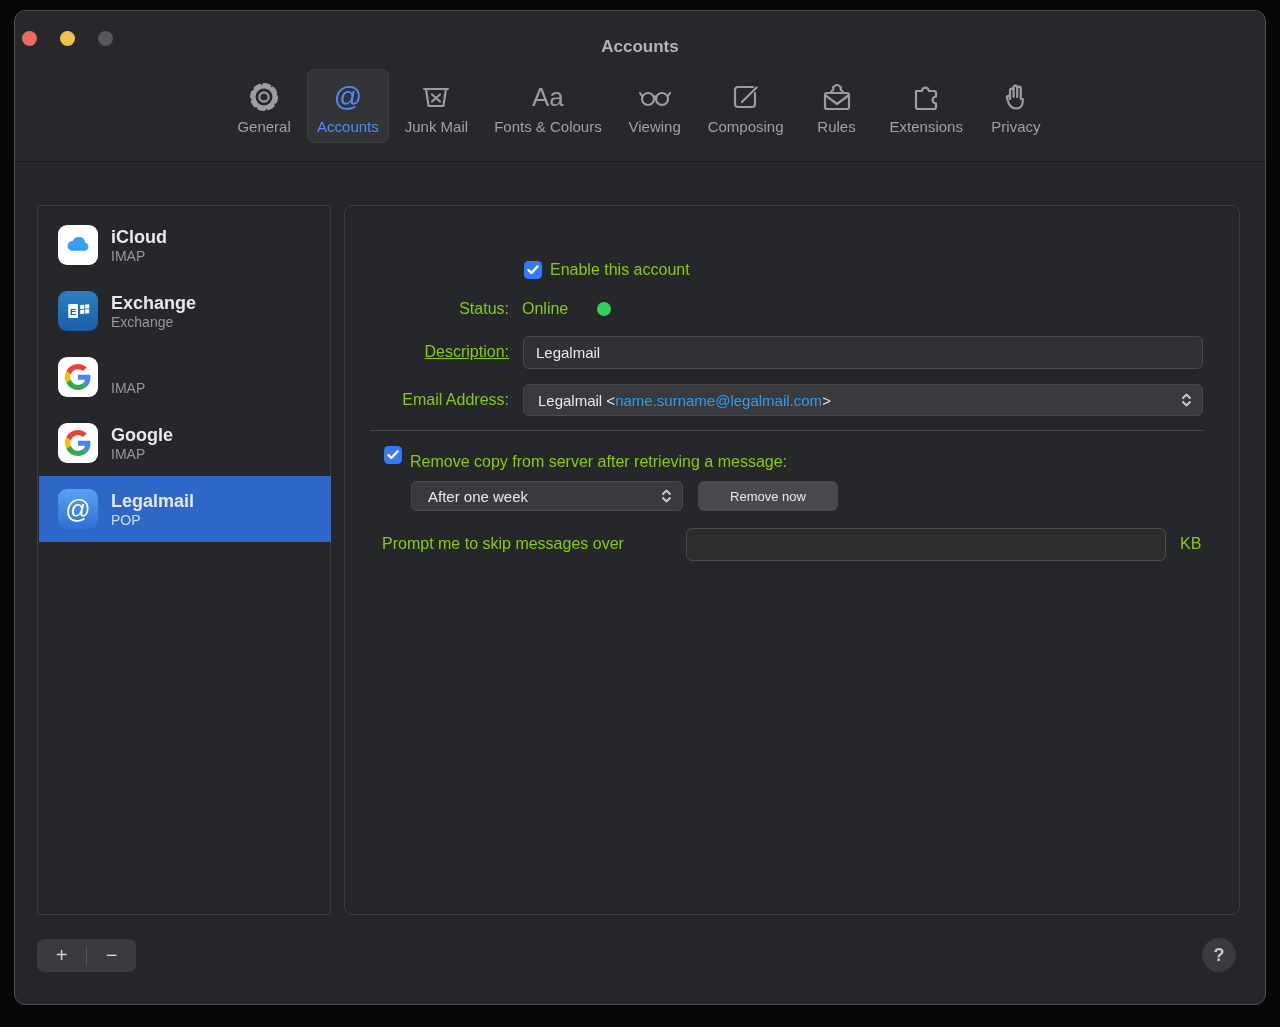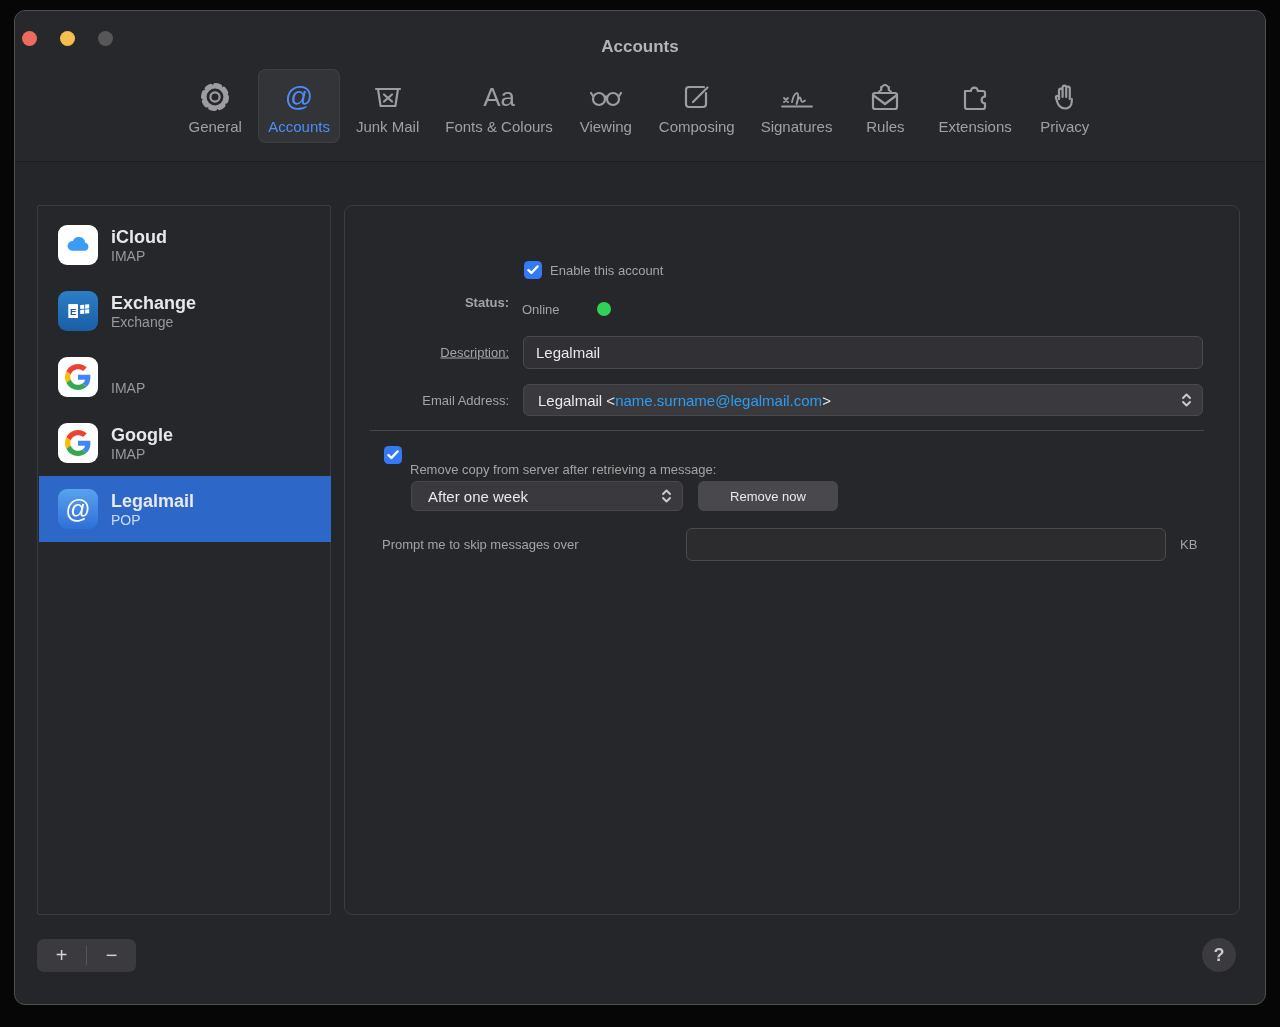--- a/index.html
+++ b/index.html
@@ -40,21 +40,21 @@
   .main { position:absolute; left:329px; top:194px; width:896px; height:710px;
           background:#26272a; border:1px solid #3b3c3f; border-radius:8px; }
   
   .tabbar { position:absolute; left:485px; top:179px; height:32px; display:flex;
             background:#29292c; border-radius:7px; z-index:5; align-items:center; }
   .tab { font-size:15px; color:#e6e6e8; padding:0 22px; height:32px; display:flex;
          align-items:center; white-space:nowrap; }
   .tab.selected { background:#3d7cf5; border-radius:7px; color:#fff; font-weight:500; }
   .tab-sep { width:1px; height:16px; background:#505054; }
   
-  .flabel { position:absolute; font-size:13px; color:#a3a3a3; transform:translateY(-50%); white-space:nowrap; }
+  .flabel { position:absolute; font-size:16px; color:#84cc16; transform:translateY(-50%); white-space:nowrap; }
   .flabel.right { text-align:right; left:0; width:164px; }
   .checkbox { position:absolute; width:18px; height:18px; background:#3579f6;
               border-radius:4.5px; display:flex; align-items:center; justify-content:center; }
   .checkbox svg { stroke:#fff; fill:none; stroke-width:2.4; stroke-linecap:round; stroke-linejoin:round; }
   .status-dot { position:absolute; width:14px; height:14px; border-radius:50%; background:#30d158; transform:translateY(-50%); }
   .text-field { position:absolute; background:#313135; border:1px solid #4b4b4e; border-radius:6px;
                 color:#e8e8ea; font-size:15px; font-family:"Liberation Sans",sans-serif; padding:0 12px; outline:none; }
   .popup { position:absolute; background:#3a3a3e; border:1px solid #49494d; border-radius:6px;
            display:flex; align-items:center; color:#e9e9eb; font-size:15px; }
   .popup .chev { margin-left:auto; display:flex; }
@@ -137,30 +137,20 @@
       <div class="tb-item">
         <div class="tb-icon">
           <svg width="34" height="34" viewBox="0 0 34 34">
             <path d="M24 7 H9 a3 3 0 0 0 -3 3 v14 a3 3 0 0 0 3 3 h14 a3 3 0 0 0 3 -3 V13"></path>
             <path d="M14 21 L27.5 7.5 M14 21 l-1 1"></path>
           </svg>
         </div>
         <div class="tb-label">Composing</div>
       </div>
 
-      <div class="tb-item">
-        <div class="tb-icon">
-          <svg width="40" height="34" viewBox="0 0 40 34">
-            <path d="M7 18 l4 4 M11 18 l-4 4" stroke-width="1.8"></path>
-            <path d="M15 22 c2 -10 7 -12 6 -4 c-1 6 -2 8 -1 4 c1.5 -5 3.5 -6 4 -2 c.4 3 2 2 4 .5" stroke-width="1.8"></path>
-            <path d="M5 26.5 h30" stroke-width="1.8"></path>
-          </svg>
-        </div>
-        <div class="tb-label">Signatures</div>
-      </div>
 
       <div class="tb-item">
         <div class="tb-icon">
           <svg width="36" height="34" viewBox="0 0 36 34">
             <rect x="6" y="13" width="24" height="16" rx="2"></rect>
             <path d="M6 15 l12 9 l12 -9"></path>
             <path d="M14 10 c0 -4 3 -5 4 -5 M22 10 c0 -4 -3 -5 -4 -5" stroke-width="1.8"></path>
             <path d="M12 11.5 L14.5 10 L14 7 M24 11.5 L21.5 10 L22 7" stroke-width="1.8"></path>
           </svg>
         </div>
@@ -266,21 +256,21 @@
 
   <div class="main">
 
     <div class="checkbox" style="left:179px; top:55px;">
       <svg width="12" height="10" viewBox="0 0 12 10">
           <path d="M1.5 5.2 L4.4 8 L10.5 1.5"></path>
         </svg>
     </div>
     <div class="flabel" style="left:205px; top:64px;">Enable this account</div>
 
-    <div class="flabel right" style="top:96px;font-weight:bold;">Status:</div>
+    <div class="flabel right" style="top:103px;">Status:</div>
     <div class="flabel" style="left:177px; top:103px;">Online</div>
     <div class="status-dot" style="left:252px; top:103px;"></div>
 
     <div class="flabel right" style="top:146px;text-decoration:underline;">Description:</div>
     <input class="text-field" style="left: 178px; top: 130px; width: 680px; height: 33px;" value="Legalmail">
 
     <div class="flabel right" style="top:194px;">Email Address:</div>
     <div class="popup" style="left:178px; top:178px; width:680px; height:32px; padding:0 10px 0 14px;">
       <span>Legalmail &lt;</span>
         <span class="link-blue">name.surname@legalmail.com</span>
@@ -292,21 +282,21 @@
       </span>
     </div>
 
     <div class="hdivider" style="left:25px; top:224px; width:834px;"></div>
 
     <div class="checkbox" style="left:39px; top:240px;">
       <svg width="12" height="10" viewBox="0 0 12 10">
           <path d="M1.5 5.2 L4.4 8 L10.5 1.5"></path>
         </svg>
     </div>
-    <div class="flabel" style="left:65px; top:263px;">Remove copy from server after retrieving a message:</div>
+    <div class="flabel" style="left:65px; top:256px;">Remove copy from server after retrieving a message:</div>
 
     <div class="popup" style="left:66px; top:275px; width:272px; height:30px; padding:0 10px 0 16px;">
       <span>After one week</span>
       <span class="chev">
         <svg width="11" height="18" viewBox="0 0 11 18">
             <path d="M2 7 L5.5 3.5 L9 7 M2 11 L5.5 14.5 L9 11"></path>
           </svg>
       </span>
     </div>
     <div class="push-btn" style="left:353px; top:275px; width:140px; height:30px;">Remove now</div>

